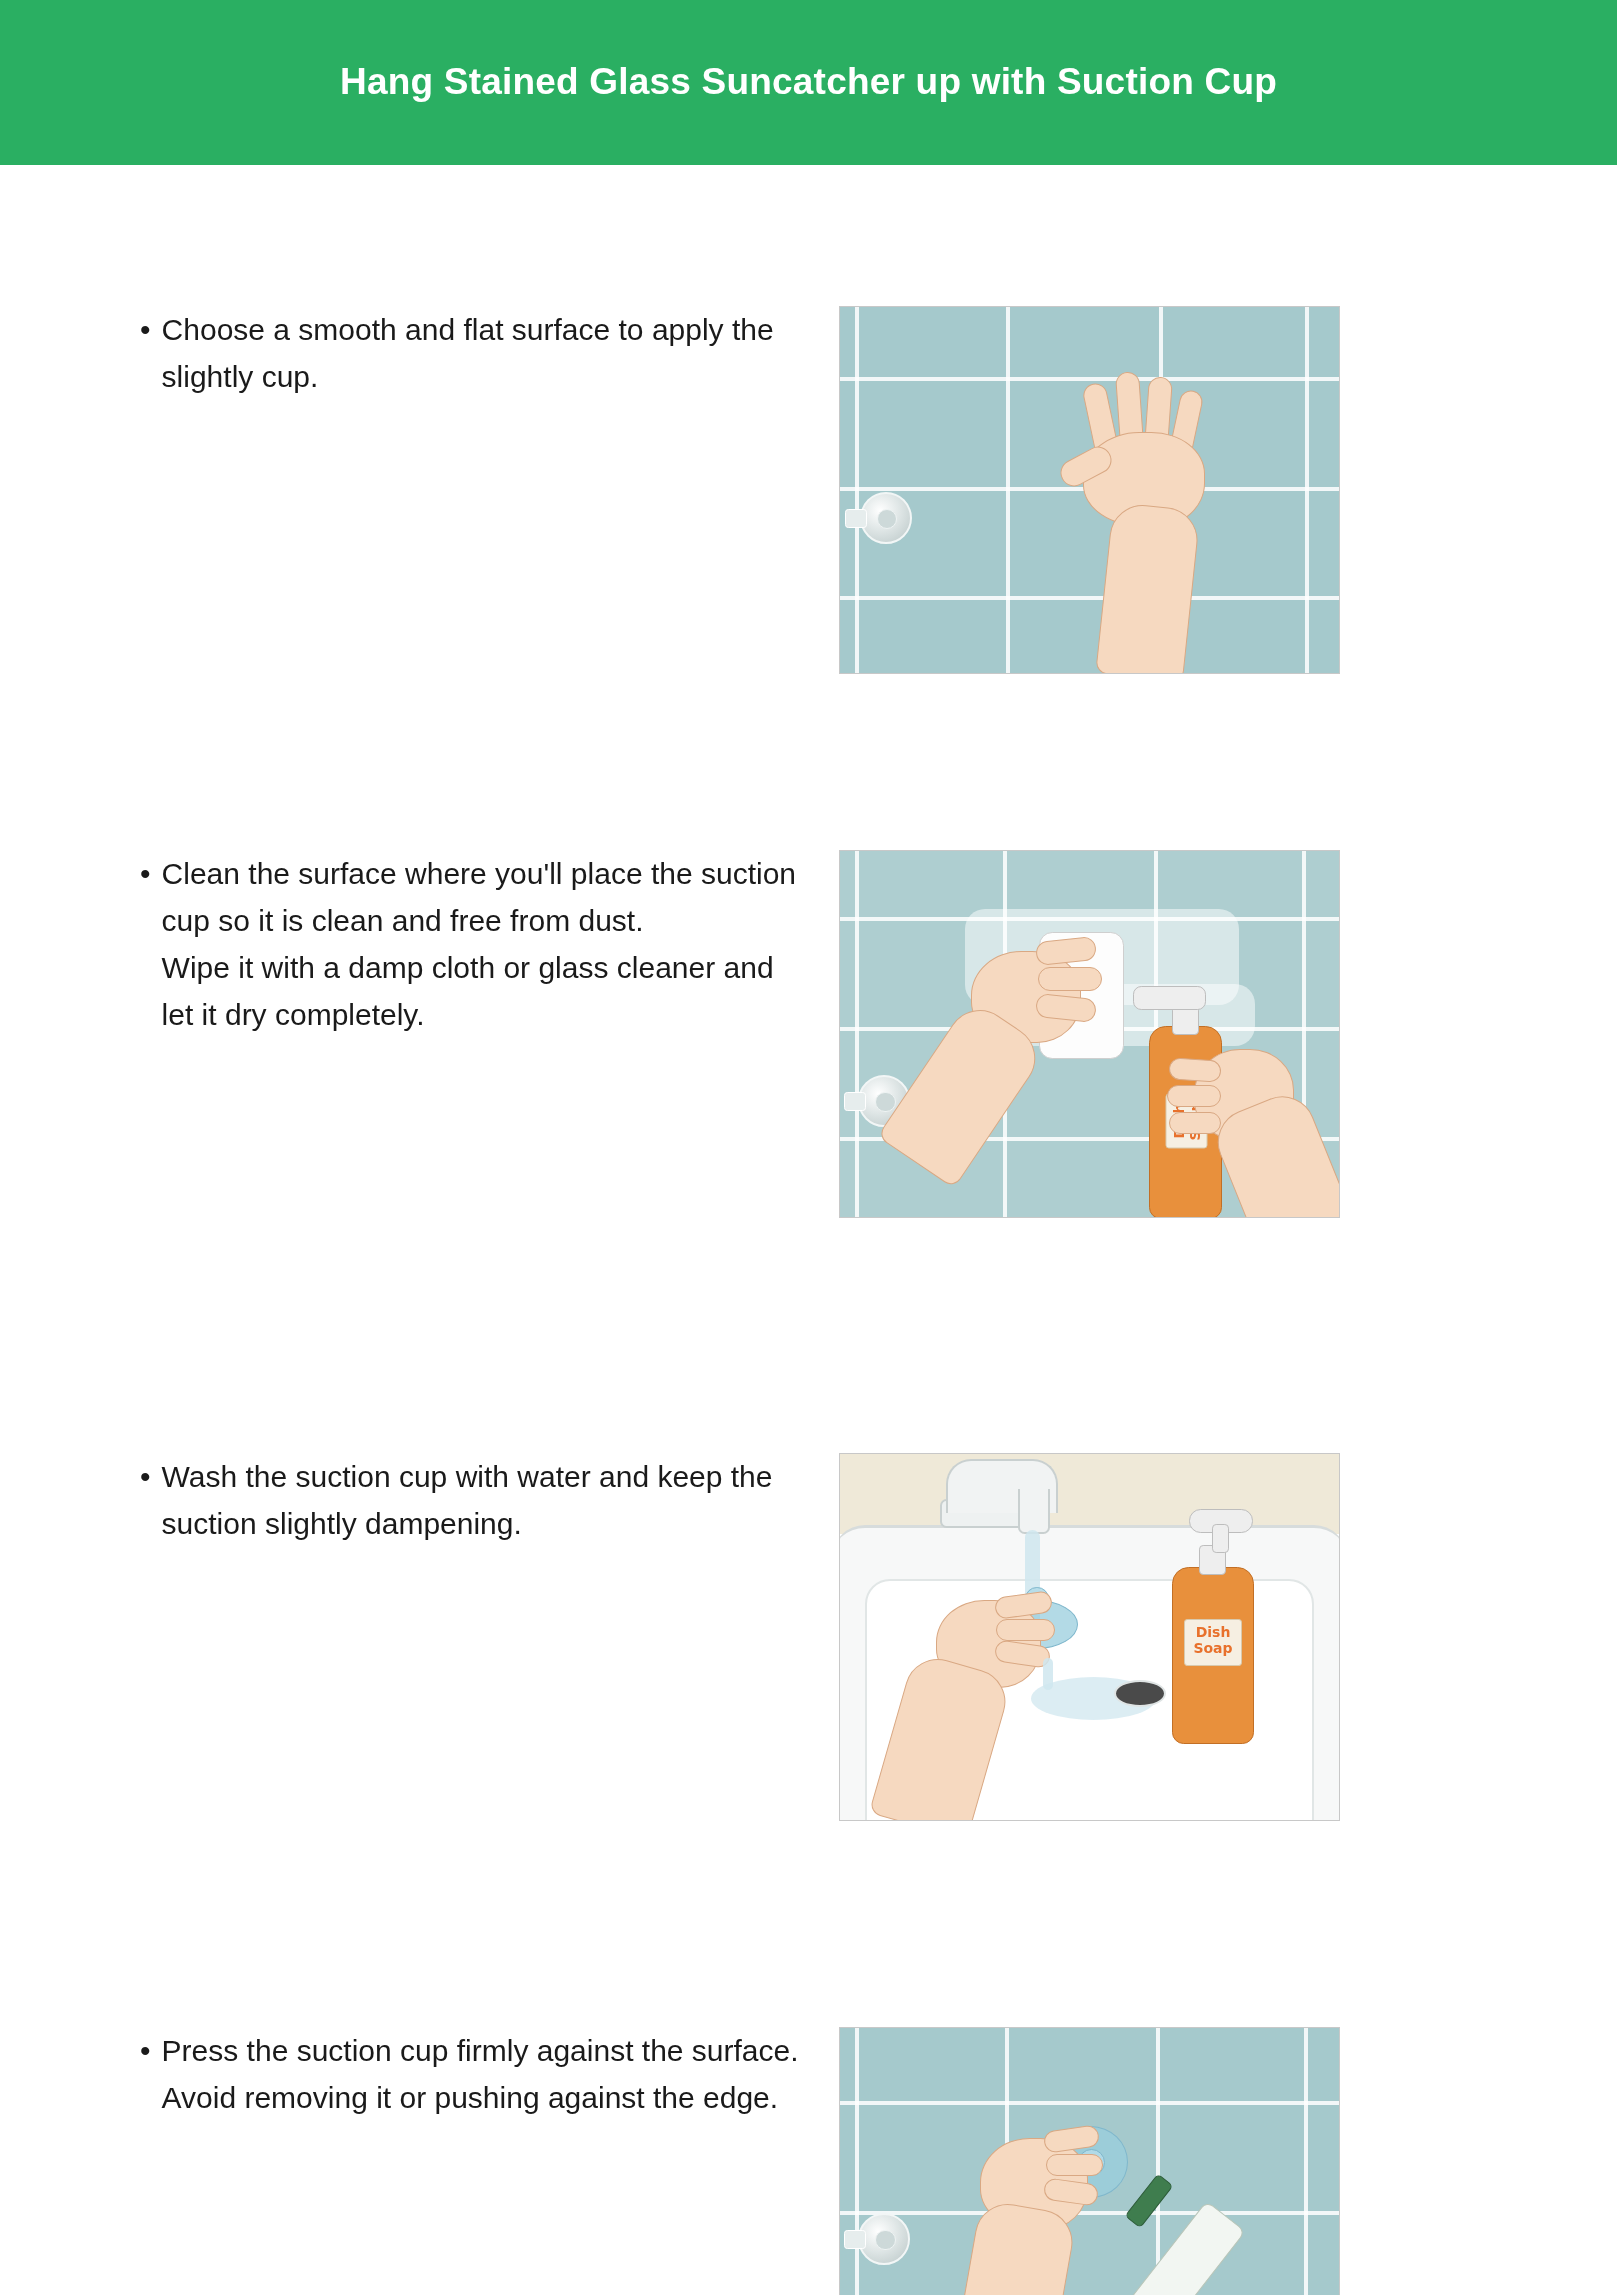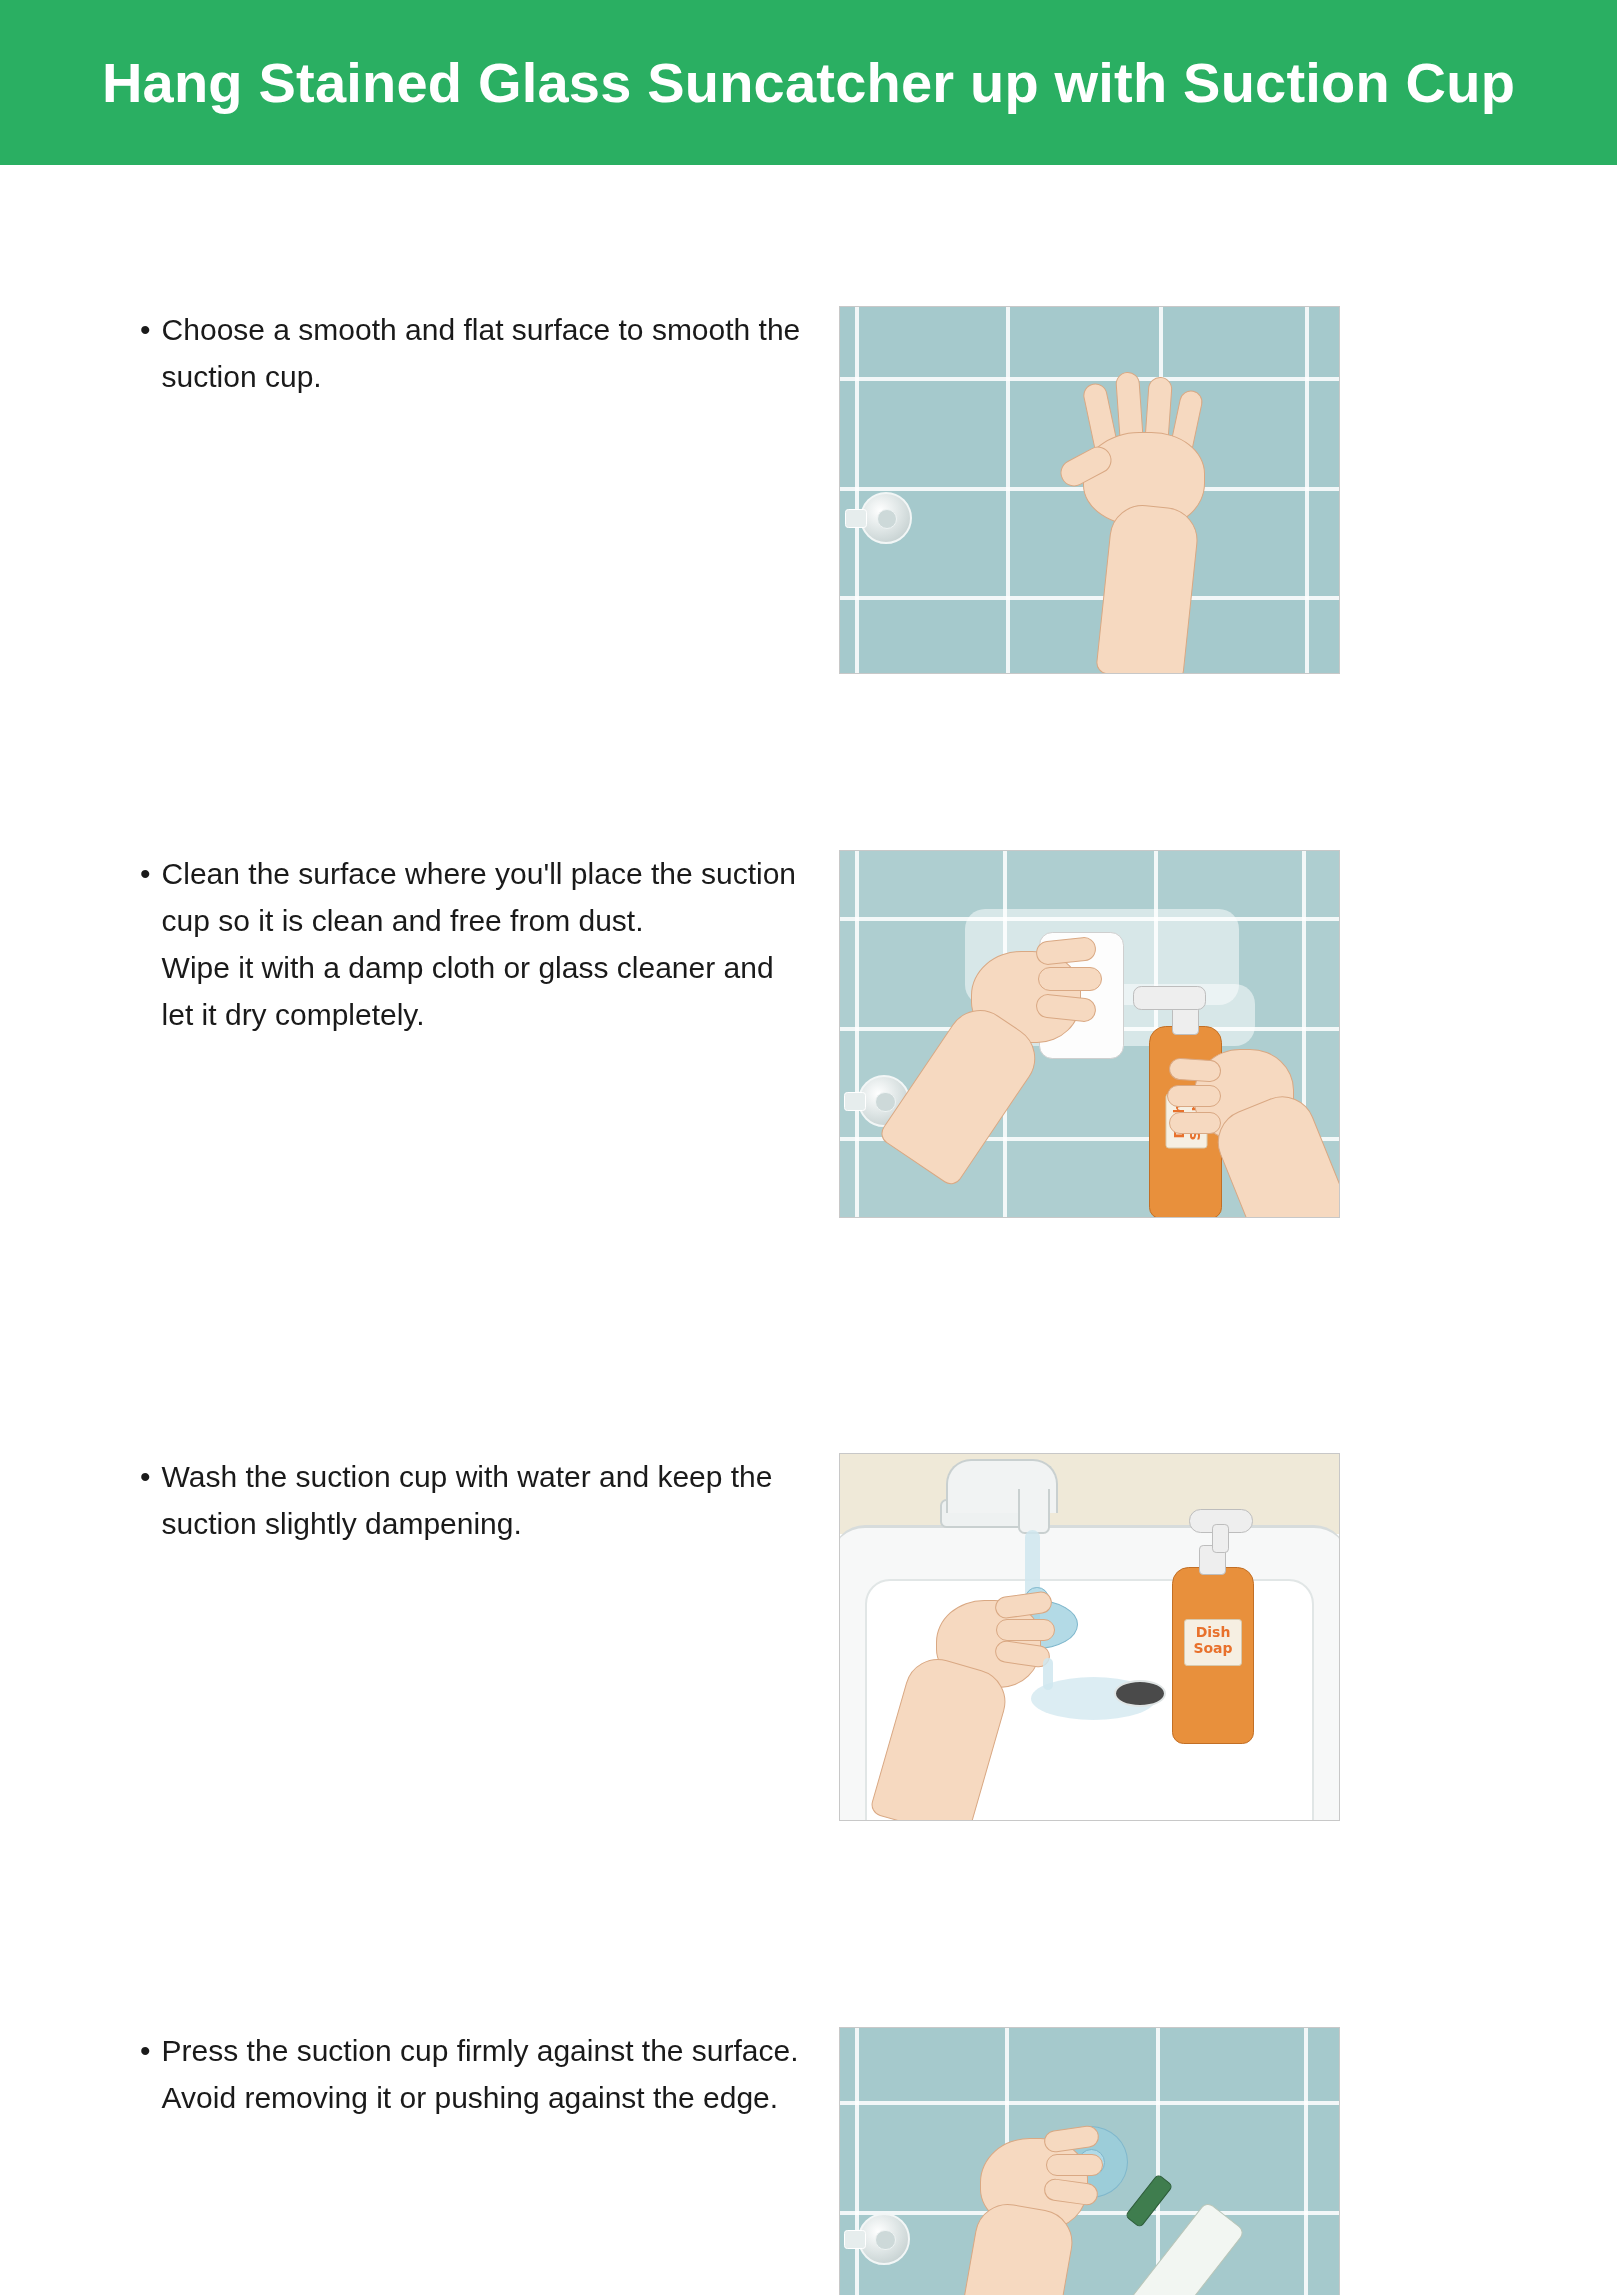--- a/index.html
+++ b/index.html
@@ -22,21 +22,21 @@
     left: 0;
     top: 0;
     width: 1617px;
     height: 165px;
     background: #2aaf62;
     display: flex;
     align-items: center;
     justify-content: center;
   }
   .header-title {
-    font-size: 56px;
+    font-size: 37px;
     font-weight: bold;
     color: #ffffff;
     letter-spacing: 0.2px;
     text-align: center;
     line-height: 1.1;
   }
 
   
   .steps {
     position: absolute;
@@ -293,21 +293,21 @@
 <div class="header-bar">
   <div class="header-title">Hang Stained Glass Suncatcher up with Suction Cup</div>
 </div>
 
 <div class="steps">
 
   <div class="step-row" style="height:465px; padding-top:141px;">
     <div class="step-text-col">
       <div class="bullet-line">
         <span class="bullet-dot">•</span>
-        <span class="step-text">Choose a smooth and flat surface to smooth the suction cup.</span>
+        <span class="step-text">Choose a smooth and flat surface to apply the slightly cup.</span>
       </div>
     </div>
     <div class="step-img-col">
       <div class="illus">
         <div class="tilewall">
           <div class="tile-line-h" style="top:70px;"></div>
           <div class="tile-line-h" style="top:180px;"></div>
           <div class="tile-line-h" style="top:289px;"></div>
           <div class="tile-line-v" style="left:15px;"></div>
           <div class="tile-line-v" style="left:166px;"></div>

